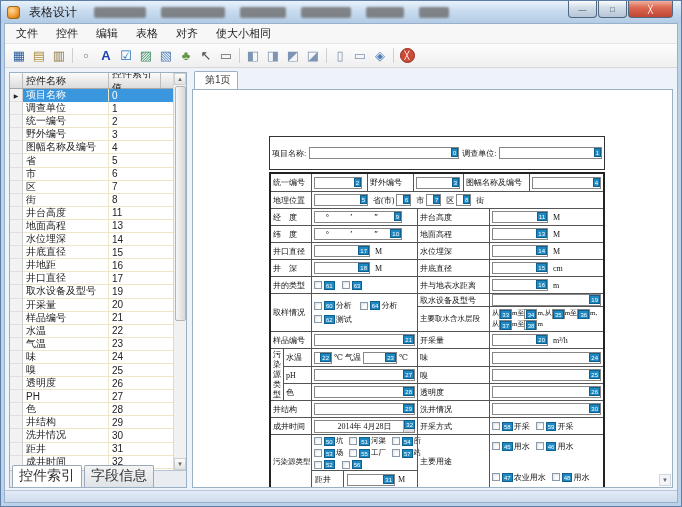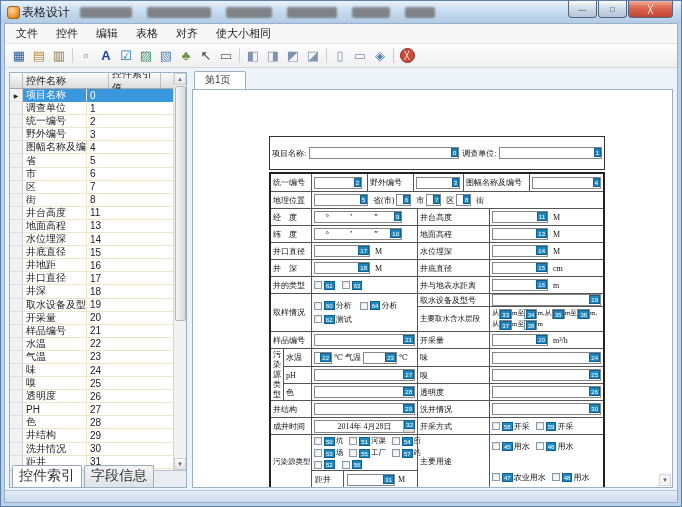--- a/index.html
+++ b/index.html
@@ -1,19 +1,19 @@
 <!DOCTYPE html>
 <html><head>
 <meta charset="utf-8">
 <style>
 *{box-sizing:border-box;margin:0;padding:0}
 html,body{background:#e8e8e8}
 .window{position:relative;width:682px;height:507px;border:1px solid #5d7ea6;background:#bcd2e8;font-family:"Liberation Sans",sans-serif;overflow:hidden}
 
-.titlebar{height:22px;display:flex;align-items:center;padding:0 6px;gap:2px;background:linear-gradient(#e9f2fb,#c9dcf0 45%,#b2cbe4)}
+.titlebar{height:22px;display:flex;align-items:center;padding:0 6px;gap:9px;background:linear-gradient(#e9f2fb,#c9dcf0 45%,#b2cbe4)}
 .appicon{width:13px;height:13px;border-radius:3px;background:radial-gradient(circle at 35% 30%,#ffd9a0,#f09a30 60%,#b86a10);border:1px solid #9a6a20}
 .wtitle{font-size:12px;color:#1c1c1c;white-space:nowrap}
 .redactions{display:flex;align-items:center;gap:15px;margin-left:8px}
 .redact{height:11px;border-radius:2px;background:#6e6e6e;filter:blur(1.3px);opacity:.8}
 .winbtns{position:absolute;top:0;right:8px;display:flex}
 .wbtn{width:29px;height:17px;margin-left:1px;border:1px solid #4f6богач;border:1px solid #51677e;border-top:none;border-radius:0 0 4px 4px;background:linear-gradient(#fdfdfd,#d3dde9 40%,#b6c5d7);display:flex;align-items:center;justify-content:center;font-size:8px;color:#33424f}
 .wbtn.close{width:45px;background:linear-gradient(#f0b0a0,#dd6a52 40%,#c04534);color:#fff}
 
 .appbody{position:absolute;top:22px;left:3px;right:3px;bottom:3px;display:flex;flex-direction:column;background:#eef3f9;border:1px solid #98b0ca}
 .menubar{height:20px;background:#f7f7f7;border-bottom:1px solid #e3e3e3;display:flex;align-items:center;font-size:11px;color:#222;padding-left:2px}
@@ -31,36 +31,36 @@
 .gtable{flex:1;display:flex;flex-direction:column;overflow:hidden}
 .ghead{display:flex;height:16px;background:linear-gradient(#fbfbfb,#dcdcdc);border-bottom:1px solid #a8a8a8;font-size:10px;color:#222;flex:none}
 .ghead>div{display:flex;align-items:center;padding-left:3px;border-right:1px solid #bcbcbc}
 .c-sel{width:13px;padding:0}
 .c-name{width:86px}
 .c-val{width:52px}
 .c-fill{flex:1;border-right:none!important}
 .grow{display:flex;height:13.1px;flex:none;font-size:10px;color:#222}
 .grow>div{display:flex;align-items:center;padding-left:3px;border-bottom:1px solid #eee6c6;overflow:hidden;white-space:nowrap}
 .gsel{width:13px;background:#f2f2f2;border-right:1px solid #cccccc;border-bottom:1px solid #e0e0e0!important;padding:0!important;justify-content:center}
-.gname{width:64px;border-right:1px solid #eee6c6}
+.gname{width:86px;border-right:1px solid #eee6c6}
 .gval{width:52px}
 .gfill{flex:1}
 .grow.sel .gname,.grow.sel .gval,.grow.sel .gfill{background:#3a96dd;color:#fff;border-bottom-color:#3a96dd}
 .grow.sel .gsel::after{content:"▶";font-size:6px;color:#222}
 .vscroll{width:13px;background:#f1f1f1;border-left:1px solid #d8d8d8;display:flex;flex-direction:column;align-items:center;flex:none}
 .sarrow{width:100%;height:12px;flex:none;background:linear-gradient(#fcfcfc,#e2e2e2);border:1px solid #cfcfcf;display:flex;align-items:center;justify-content:center;font-size:6px;color:#666}
 .sarrow.down{margin-top:auto}
 .vthumb{width:11px;height:235px;margin:1px 0;border:1px solid #b5b5b5;border-radius:2px;background:linear-gradient(90deg,#f6f6f6,#d9d9d9)}
 .ltabs{height:17px;background:#e9edf2;border-top:1px solid #b8c4d0;display:flex;align-items:flex-end;padding-left:2px;font-size:14px;flex:none}
 .ltab{padding:1px 6px 2px 6px;margin-right:2px;border:1px solid #9aaabb;border-bottom:none;border-radius:2px 2px 0 0;background:linear-gradient(#f4f4f4,#dfe3e7);color:#333}
 .ltab.active{background:#fff}
 .splitter{width:5px}
 .right-panel{flex:1;display:flex;flex-direction:column;min-width:0}
 .rtabs{height:17px;display:flex;align-items:flex-end;padding-left:2px;font-size:10px;flex:none}
-.rtab{padding:1px 14px 2px 10px;border:1px solid #9cb0c4;border-bottom:none;border-radius:2px 2px 0 0;background:#fff;color:#333}
+.rtab{padding:1px 6px 2px 10px;border:1px solid #9cb0c4;border-bottom:none;border-radius:2px 2px 0 0;background:#fff;color:#333}
 .canvas{flex:1;background:#fff;border:1px solid #9cb0c4;position:relative;overflow:hidden}
 .cscroll-down{position:absolute;right:1px;bottom:1px;width:12px;height:12px;background:#f3f5f8;border:1px solid #d0d6dd;display:flex;align-items:center;justify-content:center;font-size:6px;color:#667}
 
 .form{position:absolute;left:76px;top:46px;width:336px;font-family:"Liberation Serif","DejaVu Serif",serif;font-size:8px;color:#111}
 .ftitle{text-align:center;font-size:13px;font-weight:bold;letter-spacing:1px;margin-bottom:9px;color:#000}
 .ftop{display:flex;align-items:center;height:17px;border:1px solid #333;padding:16px 2px;gap:3px;margin-bottom:2px}
 .flbl{white-space:nowrap}
 .finp{position:relative;display:inline-flex;align-items:center;background:#fff;border:1px solid #868686;height:12px;flex:none}
 .finp.flex1{flex:1}
 .tag{position:absolute;right:0;top:0;min-width:7px;height:9px;line-height:8px;padding:0 1px;text-align:center;background:#1e88c0;border:1px solid #0f5f8f;color:#fff;font-size:6px;font-style:normal;font-family:"Liberation Sans",sans-serif}
@@ -369,26 +369,20 @@
                 <div class="gfill"></div>
               </div>
 
               <div class="grow">
                 <div class="gsel"></div>
                 <div class="gname">井口直径</div>
                 <div class="gval">17</div>
                 <div class="gfill"></div>
               </div>
 
-              <div class="grow">
-                <div class="gsel"></div>
-                <div class="gname">井深</div>
-                <div class="gval">18</div>
-                <div class="gfill"></div>
-              </div>
 
               <div class="grow">
                 <div class="gsel"></div>
                 <div class="gname">取水设备及型号</div>
                 <div class="gval">19</div>
                 <div class="gfill"></div>
               </div>
 
               <div class="grow">
                 <div class="gsel"></div>

